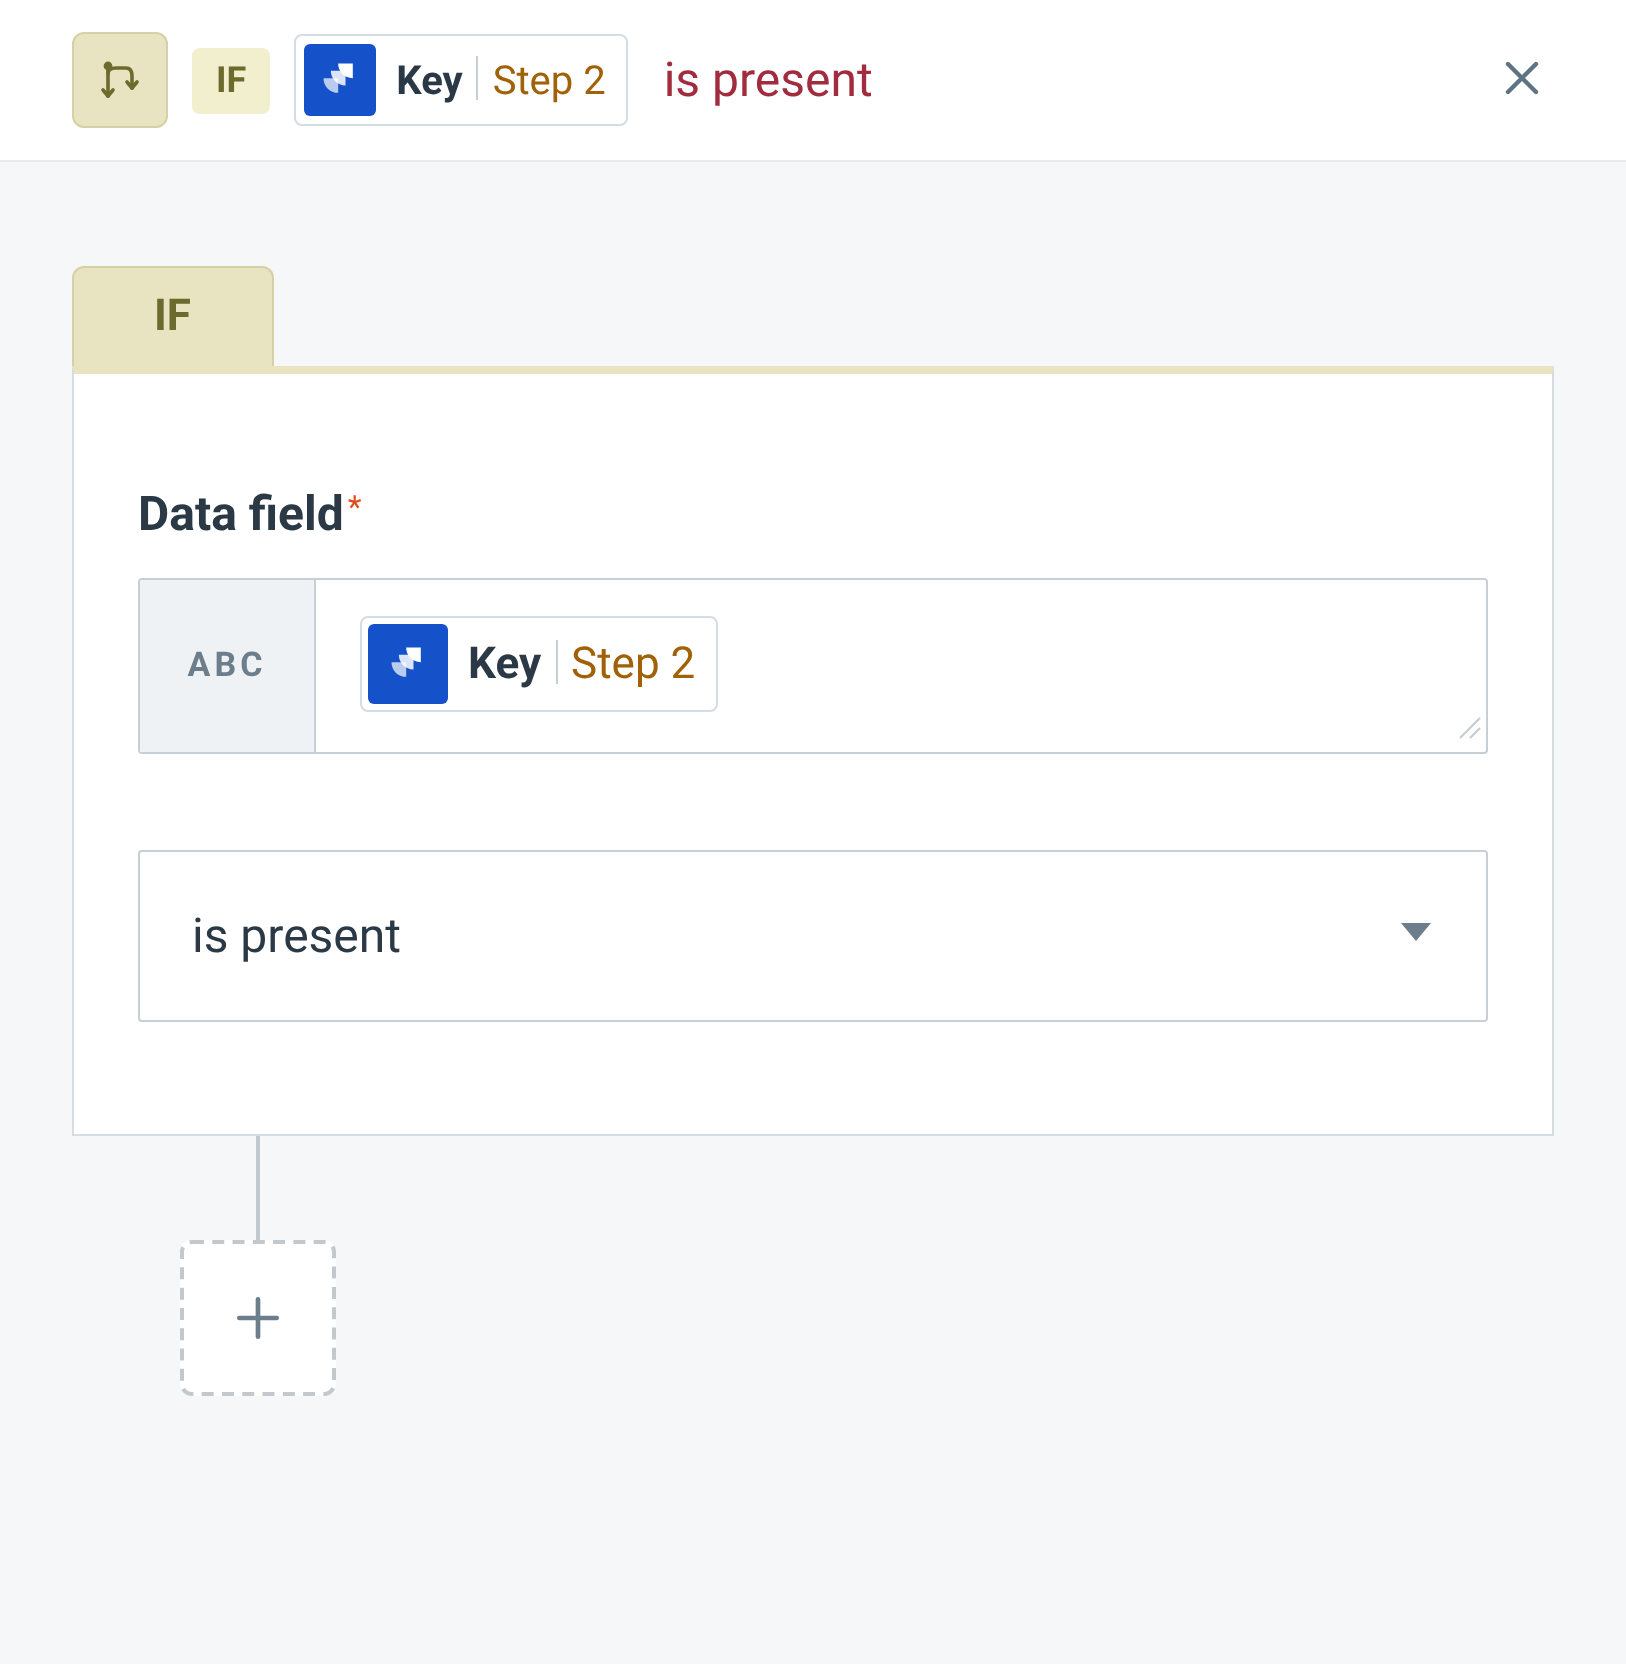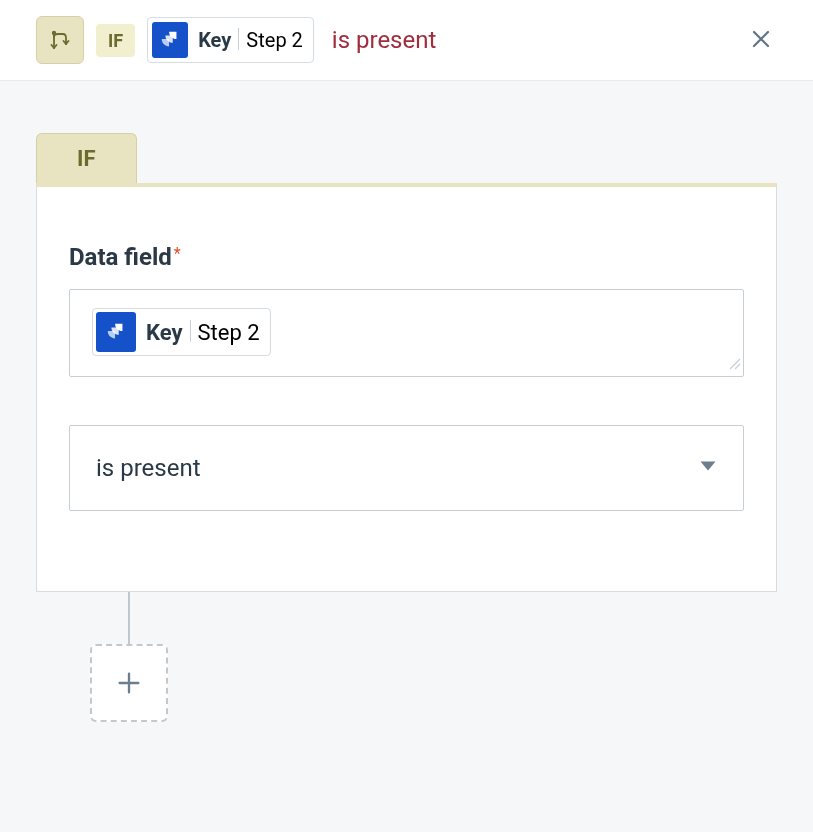--- a/index.html
+++ b/index.html
@@ -57,21 +57,21 @@
     }
     .jira-icon svg { width: 22px; height: 22px; }
     .chip-text {
       display: flex;
       align-items: flex-start;
       gap: 7px;
       font-size: 20px;
     }
     .chip-key { font-weight: 700; color: #2a3945; }
     .chip-divider { width: 1px; height: 22px; background: #c7ced4; }
-    .chip-step { color: #000000; }
+    .chip-step { color: #a16207; }
     .header-condition {
       color: #a12c3e;
       font-size: 24px;
       margin-left: 6px;
     }
     .header-spacer { flex: 1; }
     .close-btn {
       background: none;
       border: none;
       cursor: pointer;
@@ -94,21 +94,21 @@
       padding: 12px 40px;
       border: 1px solid #d6d0a7;
       border-bottom: none;
       border-radius: 6px 6px 0 0;
       cursor: pointer;
     }
     .panel {
       background: #ffffff;
       border: 1px solid #d5dde2;
       border-top: 4px solid #e8e4c2;
-      padding: 56px 32px 80px 32px;
+      padding: 56px 32px 56px 32px;
       position: relative;
     }
     .field-group { margin-bottom: 48px; }
     .field-label {
       font-size: 24px;
       font-weight: 700;
       color: #2a3945;
       margin-bottom: 18px;
       display: inline-block;
     }
@@ -243,20 +243,21 @@
   <div class="tab-row">
     <div class="tab">IF</div>
   </div>
   <div class="panel">
 
     <div class="field-group">
       <div>
         <span class="field-label">Data field</span><span class="required">*</span>
       </div>
       <div class="data-field-input">
+        <div class="prefix-box">ABC</div>
         <div class="chip-container">
           <div class="inner-chip">
             <div class="jira-icon">
               <svg viewBox="0 0 24 24" fill="#ffffff">
                 <path d="M11 3 L19 3 L19 11 C14.5 11 11 7.5 11 3 Z"></path>
                 <path d="M7 7 L15 7 L15 15 C10.5 15 7 11.5 7 7 Z" opacity="0.85"></path>
                 <path d="M3 11 L11 11 L11 19 C6.5 19 3 15.5 3 11 Z" opacity="0.7"></path>
               </svg>
             </div>
             <div class="chip-text">

